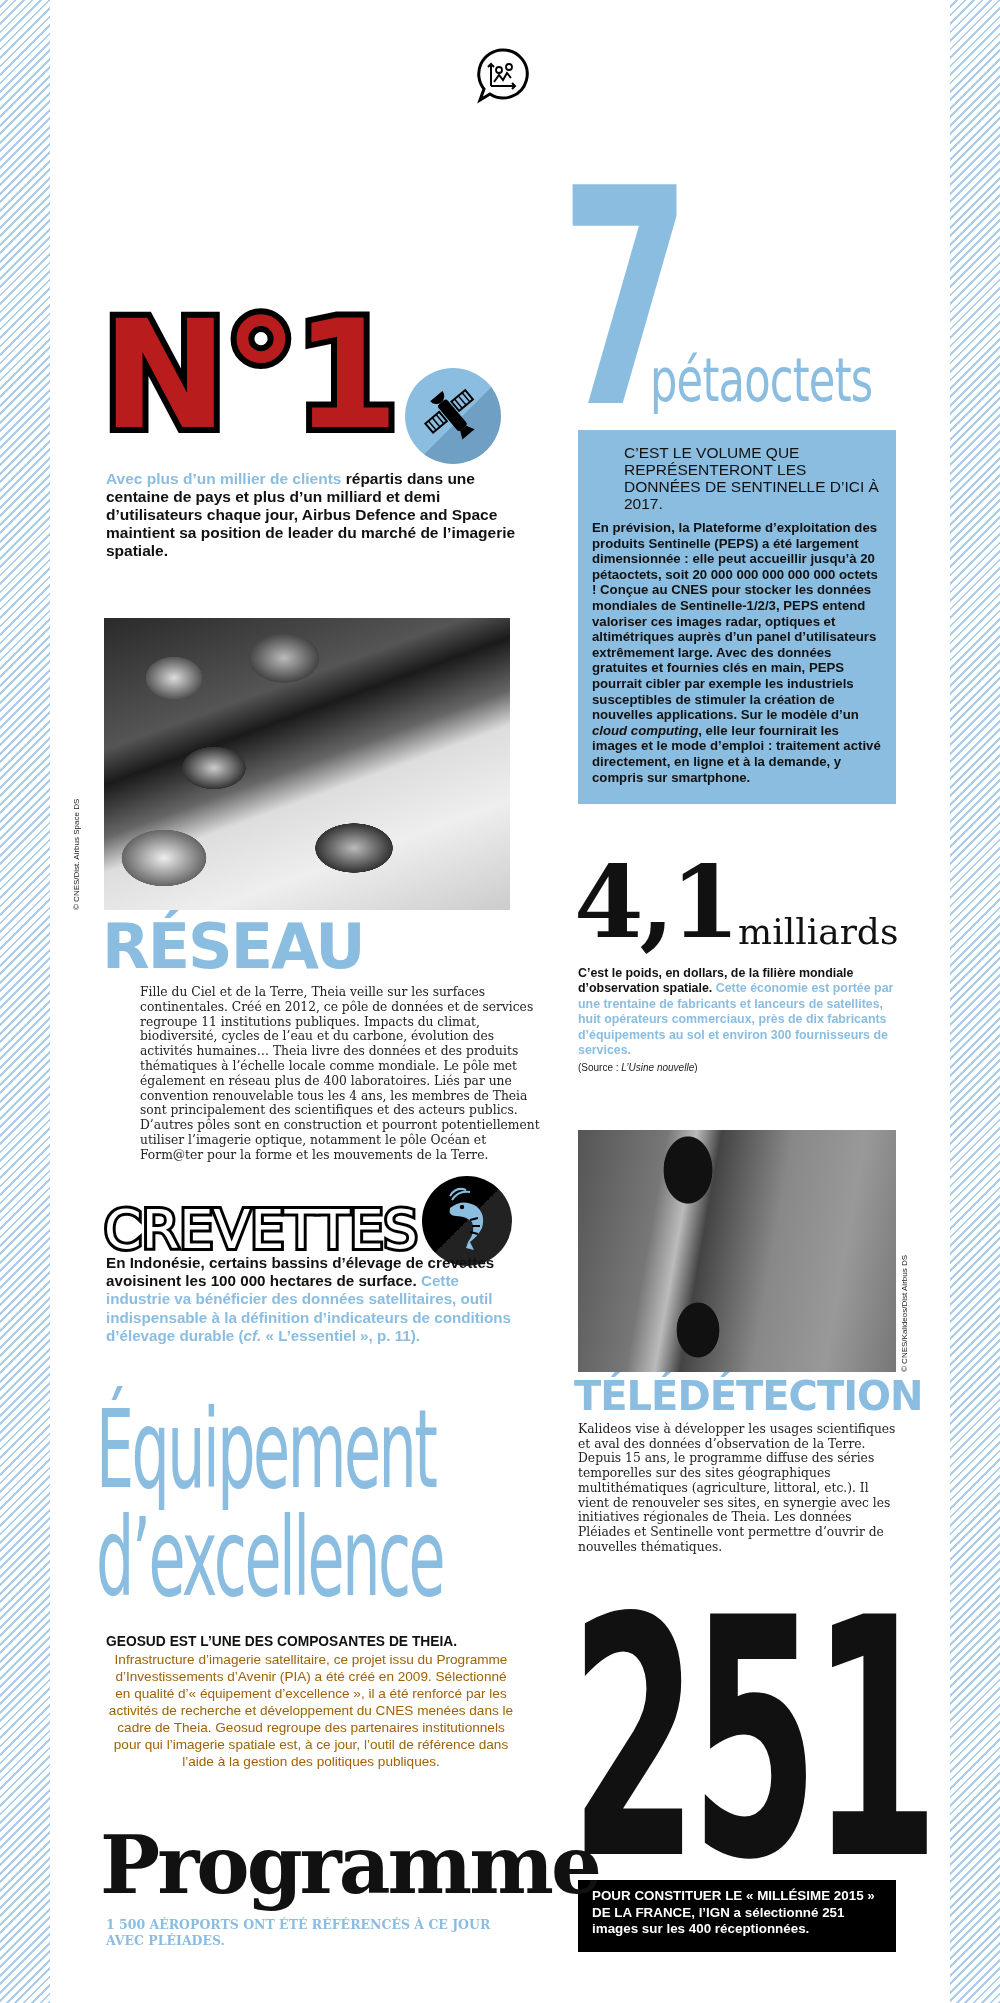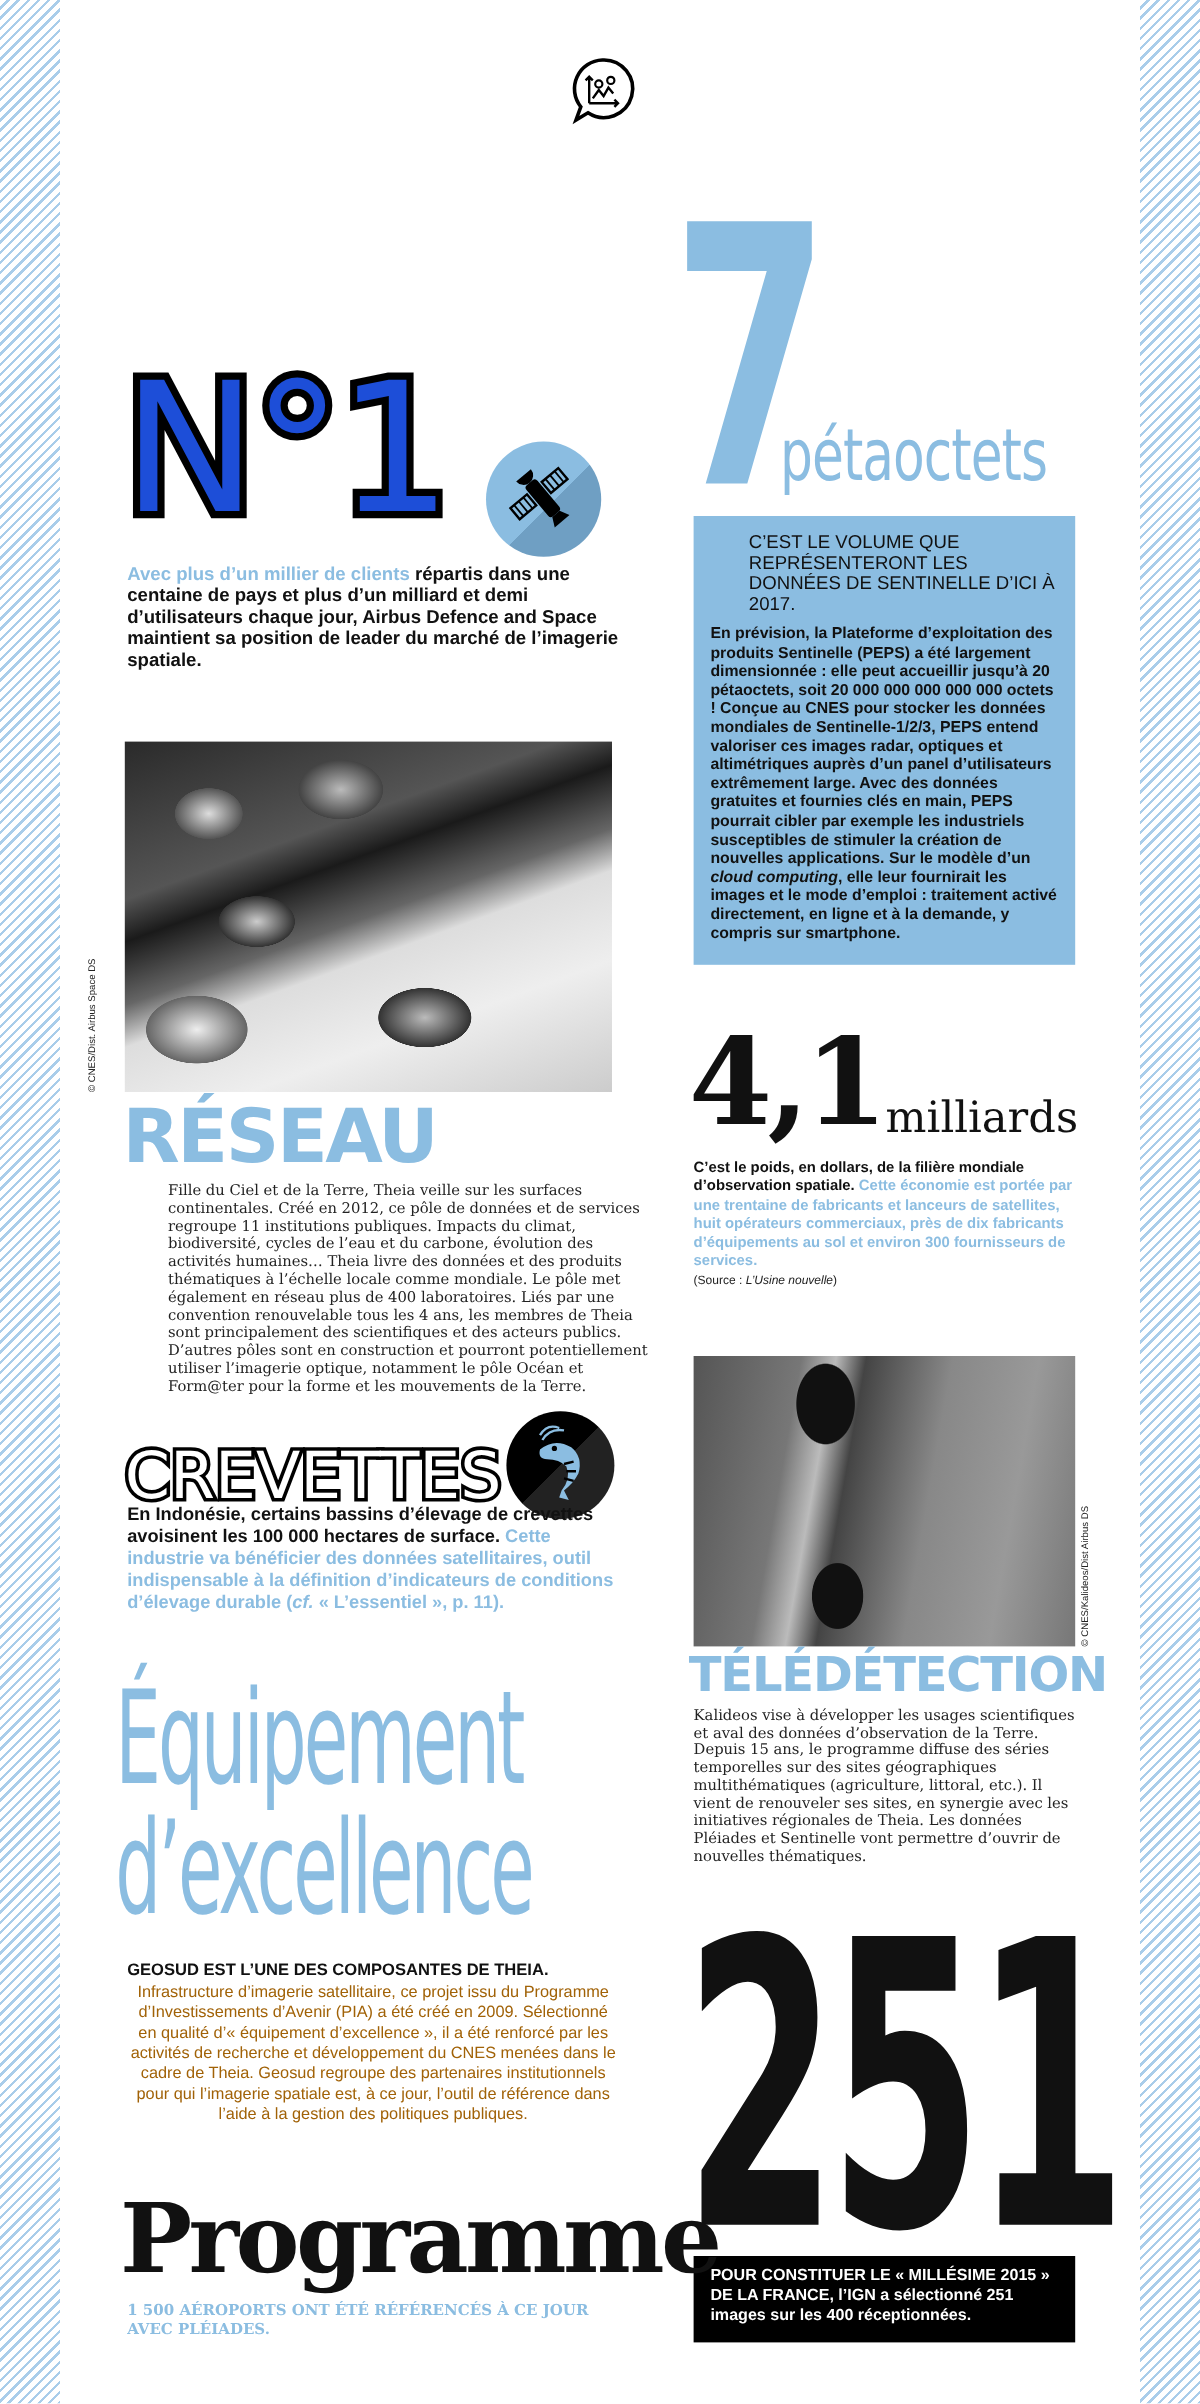--- a/index.html
+++ b/index.html
@@ -13,21 +13,21 @@
   .stripes.right { right: 0; }
   .page { position: absolute; left: 50px; right: 50px; top: 0; bottom: 0; background: #fff; }
   .abs { position: absolute; }
   .blue { color: #8bbde1; }
 
   
   .hdr-icon { left: 422px; top: 46px; width: 60px; height: 60px; }
   .hdr-title { left: 0; right: 0; top: 122px; text-align: center; font-family: "DejaVu Sans Condensed", "DejaVu Sans", sans-serif; font-weight: bold; letter-spacing: 5px; font-size: 19px; color: #8bbde1; }
 
   
-  .n1 { left: 52px; top: 300px; font-family: "DejaVu Sans", sans-serif; font-size: 150px; line-height: 150px; color: #1d4ed8; -webkit-text-stroke: 12px #000; paint-order: stroke fill; letter-spacing: -4px; font-weight: normal; }
+  .n1 { left: 52px; top: 300px; font-family: "DejaVu Sans", sans-serif; font-size: 150px; line-height: 150px; color: #b91c1c; -webkit-text-stroke: 12px #000; paint-order: stroke fill; letter-spacing: -4px; font-weight: bold; }
   .n1-circle { left: 355px; top: 368px; width: 96px; height: 96px; border-radius: 50%; background: linear-gradient(135deg, #8bbde1 0%, #8bbde1 55%, #6f9fc3 55%, #6f9fc3 100%); overflow: hidden; }
   .n1-text { left: 56px; top: 470px; width: 410px; font-size: 15.5px; line-height: 18px; font-weight: bold; }
 
   
   .seven { left: 510px; top: 160px; font-family: "DejaVu Sans Condensed", "DejaVu Sans", sans-serif; font-size: 300px; line-height: 280px; color: #8bbde1; font-weight: bold; transform: scaleX(0.7); transform-origin: left top; }
   .peta { left: 600px; top: 350px; font-family: "DejaVu Sans Condensed", "DejaVu Sans", sans-serif; font-size: 60px; line-height: 60px; color: #8bbde1; transform: scaleX(0.8); transform-origin: left top; letter-spacing: -1px; }
   .peta-box { left: 528px; top: 430px; width: 318px; height: 374px; background: #8bbde1; padding: 14px 14px; }
   .peta-head { font-size: 15.5px; line-height: 17px; font-weight: normal; color: #111; text-transform: uppercase; margin-left: 32px; }
   .peta-body { margin-top: 8px; font-size: 13.2px; line-height: 15.6px; font-weight: bold; color: #111; }
 

